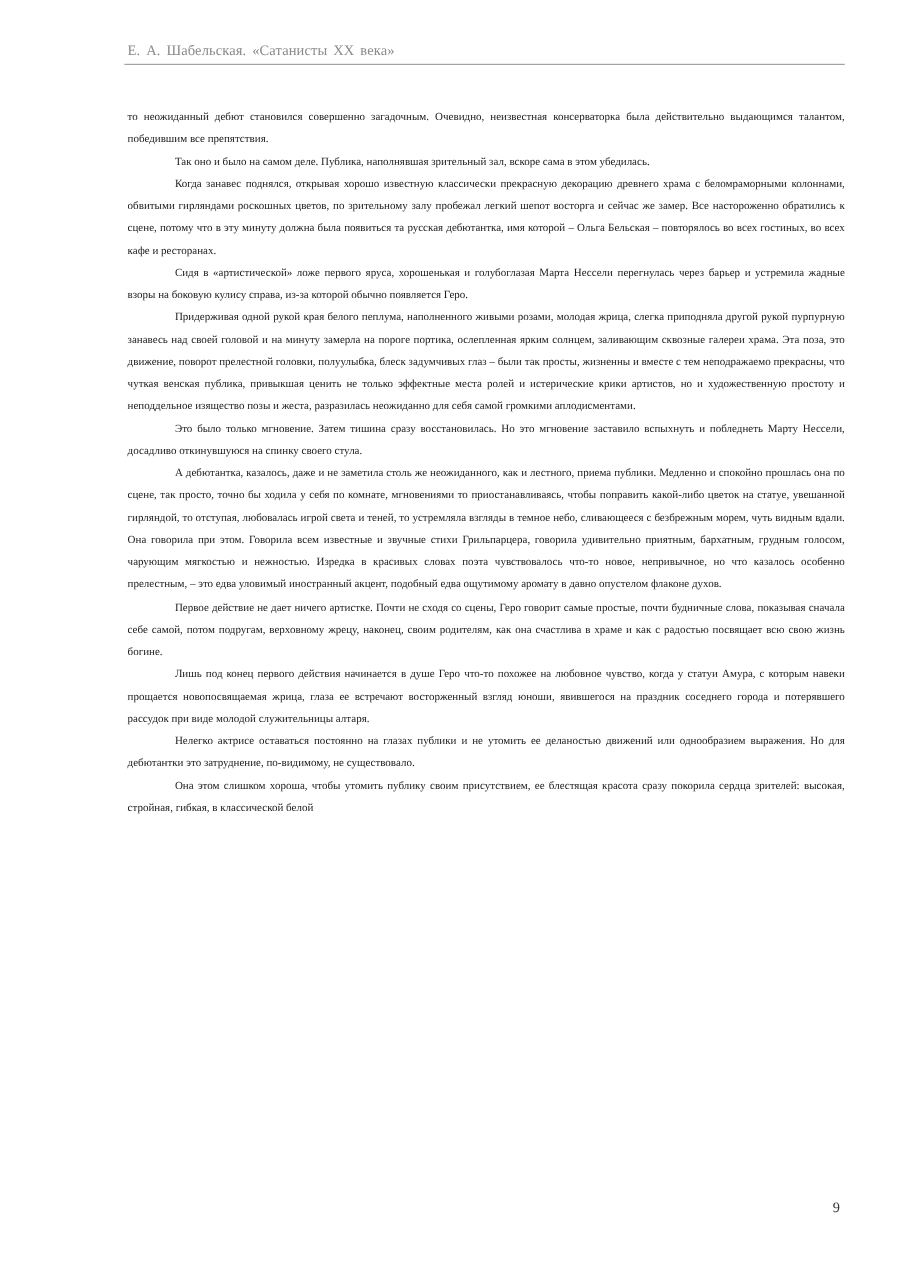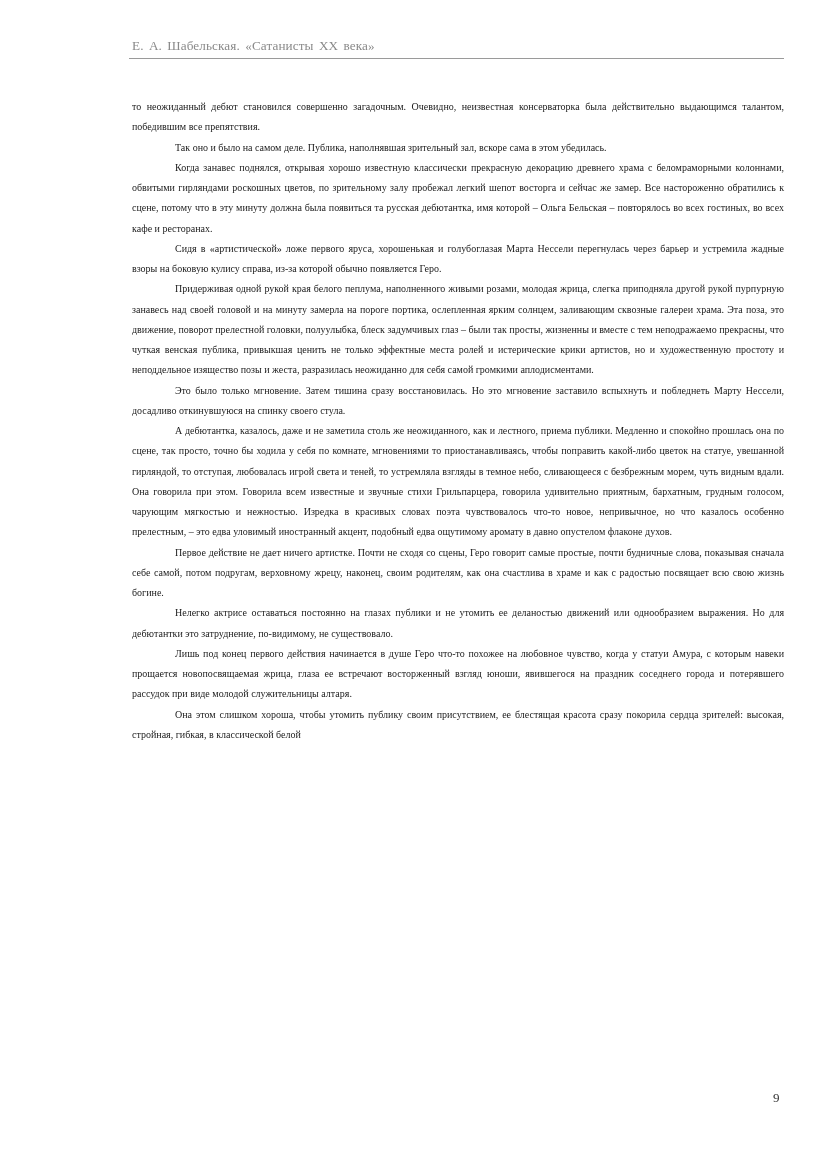--- a/index.html
+++ b/index.html
@@ -10,21 +10,21 @@
   body {
     width: 827px;
     height: 1169px;
     position: relative;
     overflow: hidden;
     font-family: "Liberation Serif", "DejaVu Serif", serif;
     color: #1a1a1a;
   }
   .page {
     position: absolute;
-    left: 16px; top: 0;
+    left: 0; top: 0;
     width: 804px;
     height: 1169px;
   }
   .running-header {
     position: absolute;
     left: 116px;
     top: 38px;
     font-size: 13.2px;
     color: #8a8a8a;
     letter-spacing: 0.1px;
@@ -74,20 +74,20 @@
 
   <div class="body-text">
     <p class="continued">то неожиданный дебют становился совершенно загадочным. Очевидно, неизвестная консерва­торка была действительно выдающимся талантом, победившим все препятствия.</p>
     <p>Так оно и было на самом деле. Публика, наполнявшая зрительный зал, вскоре сама в этом убедилась.</p>
     <p>Когда занавес поднялся, открывая хорошо известную классически прекрасную декора­цию древнего храма с беломраморными колоннами, обвитыми гирляндами роскошных цветов, по зрительному залу пробежал легкий шепот восторга и сейчас же замер. Все настороженно обратились к сцене, потому что в эту минуту должна была появиться та русская дебютантка, имя которой – Ольга Бельская – повторялось во всех гостиных, во всех кафе и ресторанах.</p>
     <p>Сидя в «артистической» ложе первого яруса, хорошенькая и голубоглазая Марта Нессели перегнулась через барьер и устремила жадные взоры на боковую кулису справа, из-за которой обычно появляется Геро.</p>
     <p>Придерживая одной рукой края белого пеплума, наполненного живыми розами, молодая жрица, слегка приподняла другой рукой пурпурную занавесь над своей головой и на минуту замерла на пороге портика, ослепленная ярким солнцем, заливающим сквозные галереи храма. Эта поза, это движение, поворот прелестной головки, полуулыбка, блеск задумчивых глаз – были так просты, жизненны и вместе с тем неподражаемо прекрасны, что чуткая венская пуб­лика, привыкшая ценить не только эффектные места ролей и истерические крики артистов, но и художественную простоту и неподдельное изящество позы и жеста, разразилась неожиданно для себя самой громкими аплодисментами.</p>
     <p>Это было только мгновение. Затем тишина сразу восстановилась. Но это мгновение заста­вило вспыхнуть и побледнеть Марту Нессели, досадливо откинувшуюся на спинку своего стула.</p>
     <p>А дебютантка, казалось, даже и не заметила столь же неожиданного, как и лестного, при­ема публики. Медленно и спокойно прошлась она по сцене, так просто, точно бы ходила у себя по комнате, мгновениями то приостанавливаясь, чтобы поправить какой-либо цветок на статуе, увешанной гирляндой, то отступая, любовалась игрой света и теней, то устремляла взгляды в темное небо, сливающееся с безбрежным морем, чуть видным вдали. Она говорила при этом. Говорила всем известные и звучные стихи Грильпарцера, говорила удивительно приятным, бархатным, грудным голосом, чарующим мягкостью и нежностью. Изредка в красивых словах поэта чувствовалось что-то новое, непривычное, но что казалось особенно прелестным, – это едва уловимый иностранный акцент, подобный едва ощутимому аромату в давно опустелом флаконе духов.</p>
     <p>Первое действие не дает ничего артистке. Почти не сходя со сцены, Геро говорит самые простые, почти будничные слова, показывая сначала себе самой, потом подругам, верховному жрецу, наконец, своим родителям, как она счастлива в храме и как с радостью посвящает всю свою жизнь богине.</p>
+    <p>Лишь под конец первого действия начинается в душе Геро что-то похожее на любовное чувство, когда у статуи Амура, с которым навеки прощается новопосвящаемая жрица, глаза ее встречают восторженный взгляд юноши, явившегося на праздник соседнего города и поте­рявшего рассудок при виде молодой служительницы алтаря.</p>
     <p>Нелегко актрисе оставаться постоянно на глазах публики и не утомить ее деланостью движений или однообразием выражения. Но для дебютантки это затруднение, по-видимому, не существовало.</p>
-    <p>Лишь под конец первого действия начинается в душе Геро что-то похожее на любовное чувство, когда у статуи Амура, с которым навеки прощается новопосвящаемая жрица, глаза ее встречают восторженный взгляд юноши, явившегося на праздник соседнего города и поте­рявшего рассудок при виде молодой служительницы алтаря.</p>
     <p>Она этом слишком хороша, чтобы утомить публику своим присутствием, ее блестящая красота сразу покорила сердца зрителей: высокая, стройная, гибкая, в классической белой</p>
   </div>
 
   <div class="page-number">9</div>
 
 </div>
 
 </body></html>

